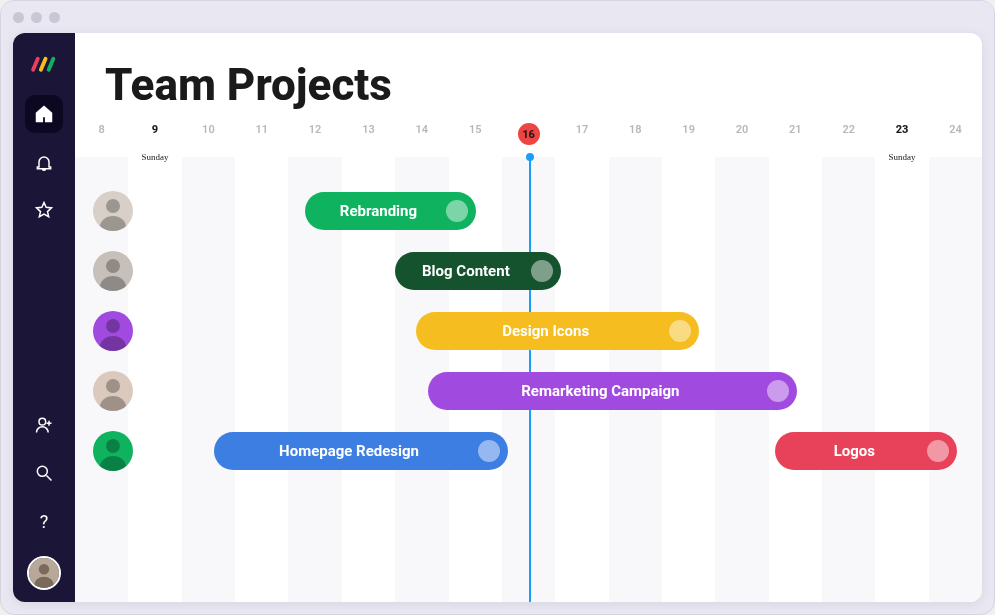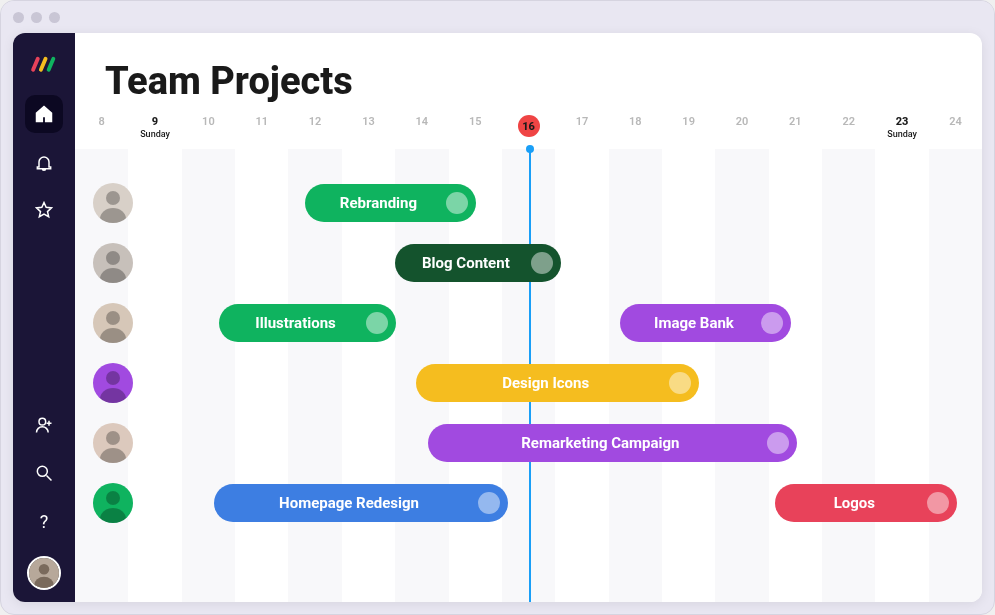--- a/index.html
+++ b/index.html
@@ -76,21 +76,21 @@
     background-size: cover; background-position: center;
     margin-top: 6px;
     position:relative; overflow:hidden;
   }
   .main {
     flex: 1; display: flex; flex-direction: column;
     padding: 26px 0 0 0;
     overflow: hidden;
   }
   .page-title {
-    font-size: 38px;
+    font-size: 44px;
     font-weight: 800;
     color: #1a1a1a;
     padding: 0 0 6px 30px;
   }
   .timeline-wrap {
     flex: 1;
     position: relative;
     overflow: hidden;
   }
   .date-header {
@@ -101,21 +101,21 @@
   }
   .date-col {
     text-align: center;
     font-size: 11px;
     color: #b8b8b8;
     font-weight: 600;
     padding-top: 6px;
     position:relative;
   }
   .date-col.bold { color: #1a1a1a; font-weight: 800; }
-  .date-col .sub { font-size: 9px; font-weight: 500; display:block; margin-top:1px; }
+  .date-col .sub { font-size: 9px; font-weight: 500; display:block; margin-top:16px;font-family:Liberation Serif, serif; }
   .date-col.today .num-wrap {
     background: #ef4444;
     border-radius: 50%;
     width: 22px; height: 22px;
     display: inline-flex; align-items:center; justify-content:center;
     color: #1a1a1a;
   }
   .grid {
     position: absolute;
     top: 40px; left: 0; right: 0; bottom: 0;
@@ -310,37 +310,20 @@
                   </svg></div>
               </div>
               <div class="bar" style="left: 320px; width: 165.759px; background: #14532d;">
                 <span>Blog Content</span>
                 <span class="dot"></span>
               </div>
             </div>
             <div class="row">
               <div class="avatar-col">
                 <div class="row-avatar"><svg viewBox="0 0 40 40">
-                    <rect width="40" height="40" fill="#d6c7b8"></rect>
-                    <circle cx="20" cy="15" r="7" fill="rgba(0,0,0,0.28)"></circle>
-                    <ellipse cx="20" cy="36" rx="13" ry="11" fill="rgba(0,0,0,0.28)"></ellipse>
-                  </svg></div>
-              </div>
-              <div class="bar" style="left: 144.371px; width: 176.453px; background: rgb(15, 179, 95);">
-                <span>Illustrations</span>
-                <span class="dot"></span>
-              </div>
-              <div class="bar" style="left: 545.4px; width: 171.106px; background: rgb(161, 74, 224);">
-                <span>Image Bank</span>
-                <span class="dot"></span>
-              </div>
-            </div>
-            <div class="row">
-              <div class="avatar-col">
-                <div class="row-avatar"><svg viewBox="0 0 40 40">
                     <rect width="40" height="40" fill="#a14ae0"></rect>
                     <circle cx="20" cy="15" r="7" fill="rgba(0,0,0,0.28)"></circle>
                     <ellipse cx="20" cy="36" rx="13" ry="11" fill="rgba(0,0,0,0.28)"></ellipse>
                   </svg></div>
               </div>
               <div class="bar" style="left: 341px; width: 283.394px; background: rgb(245, 189, 31);">
                 <span>Design Icons</span>
                 <span class="dot"></span>
               </div>
             </div>

